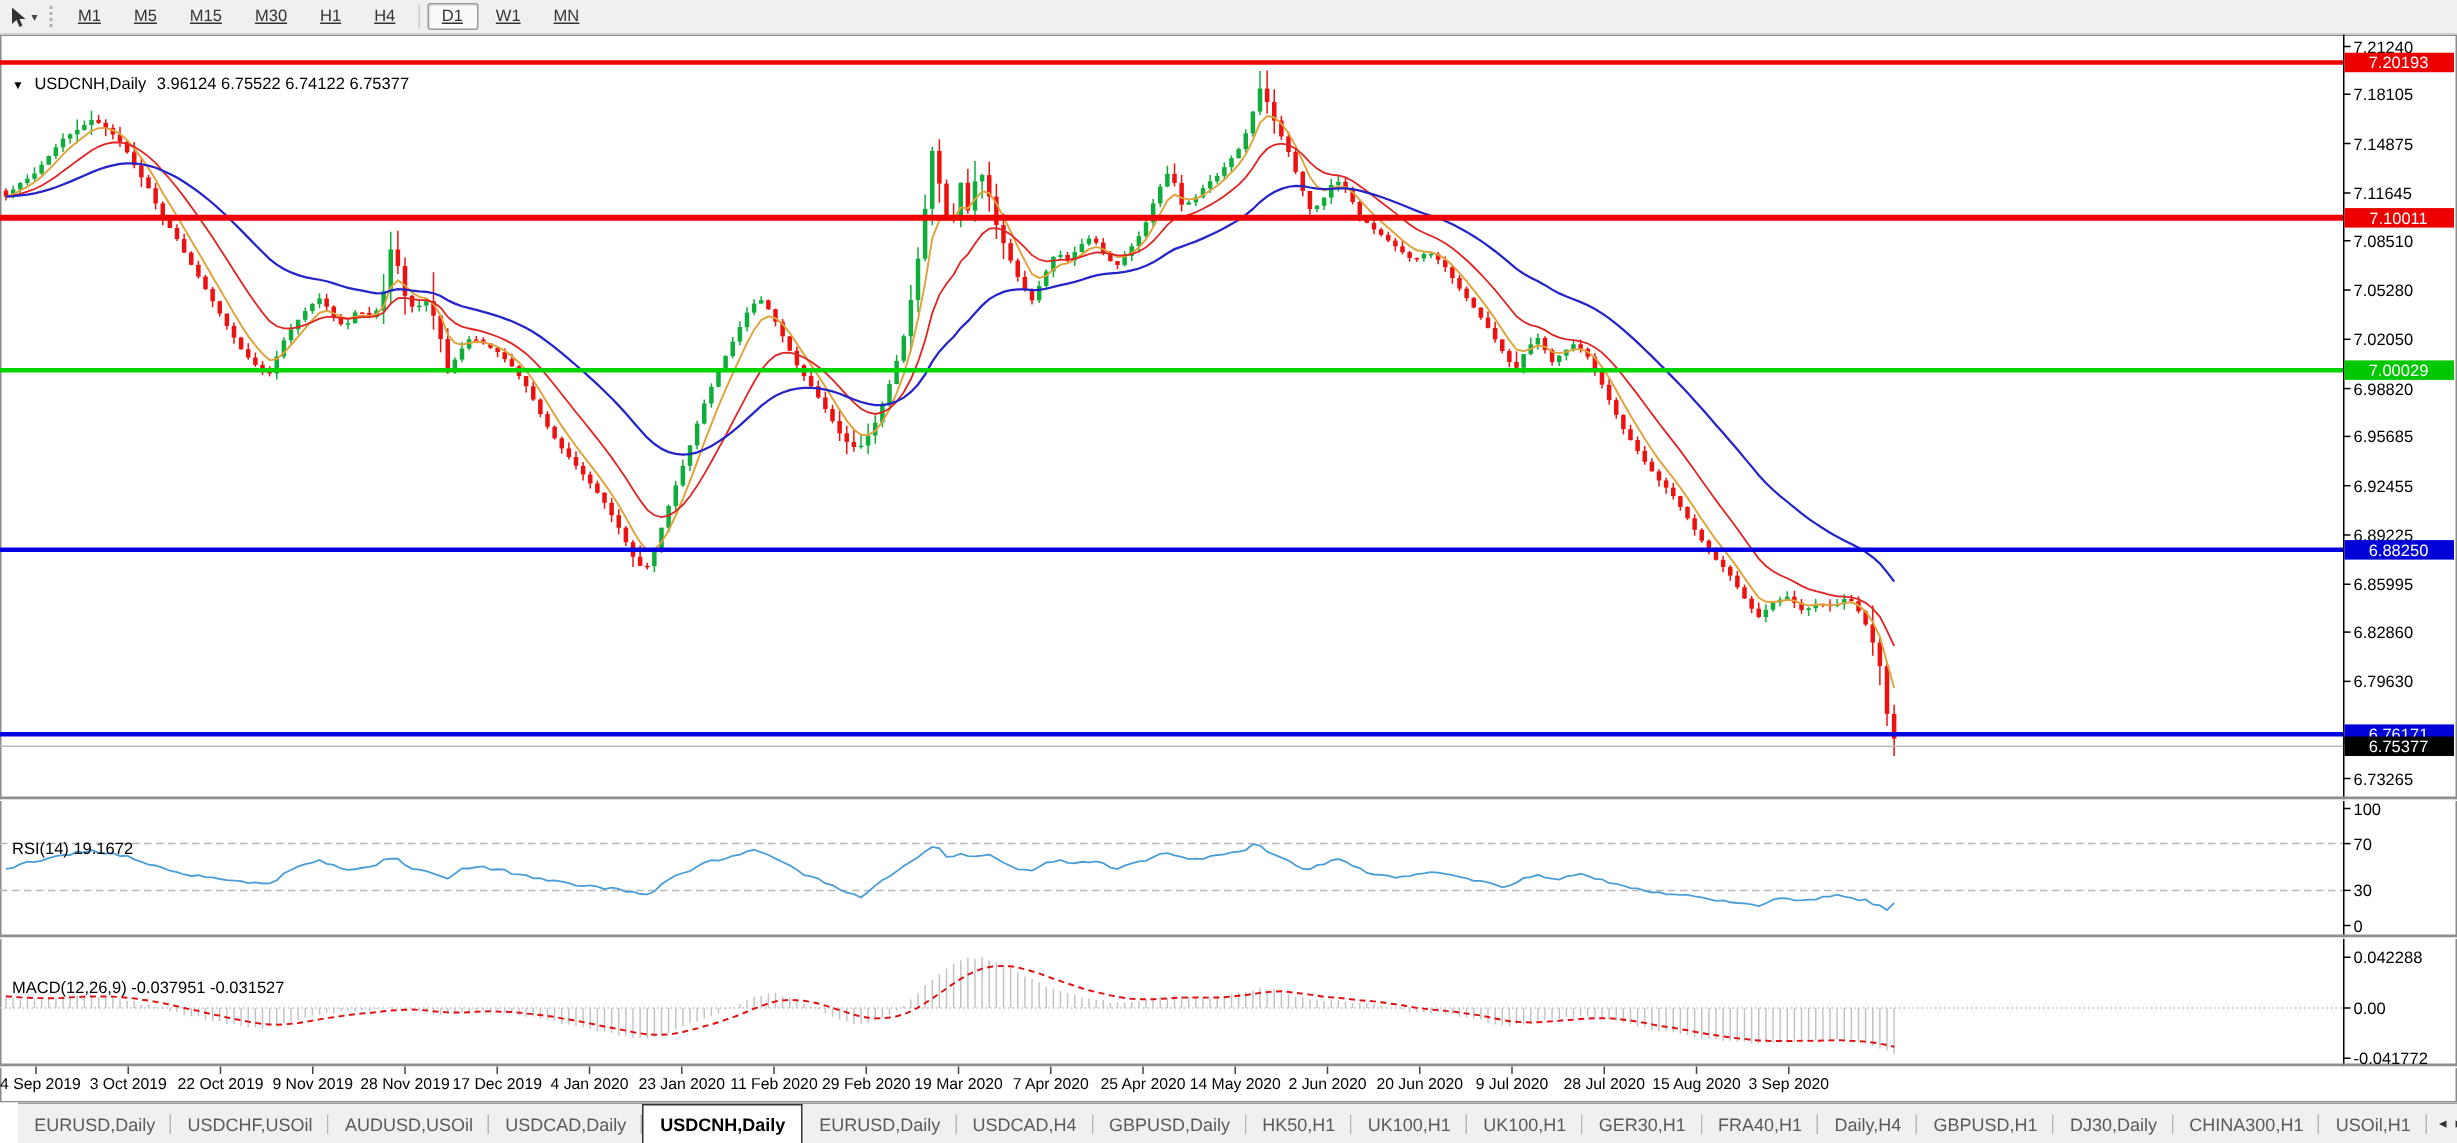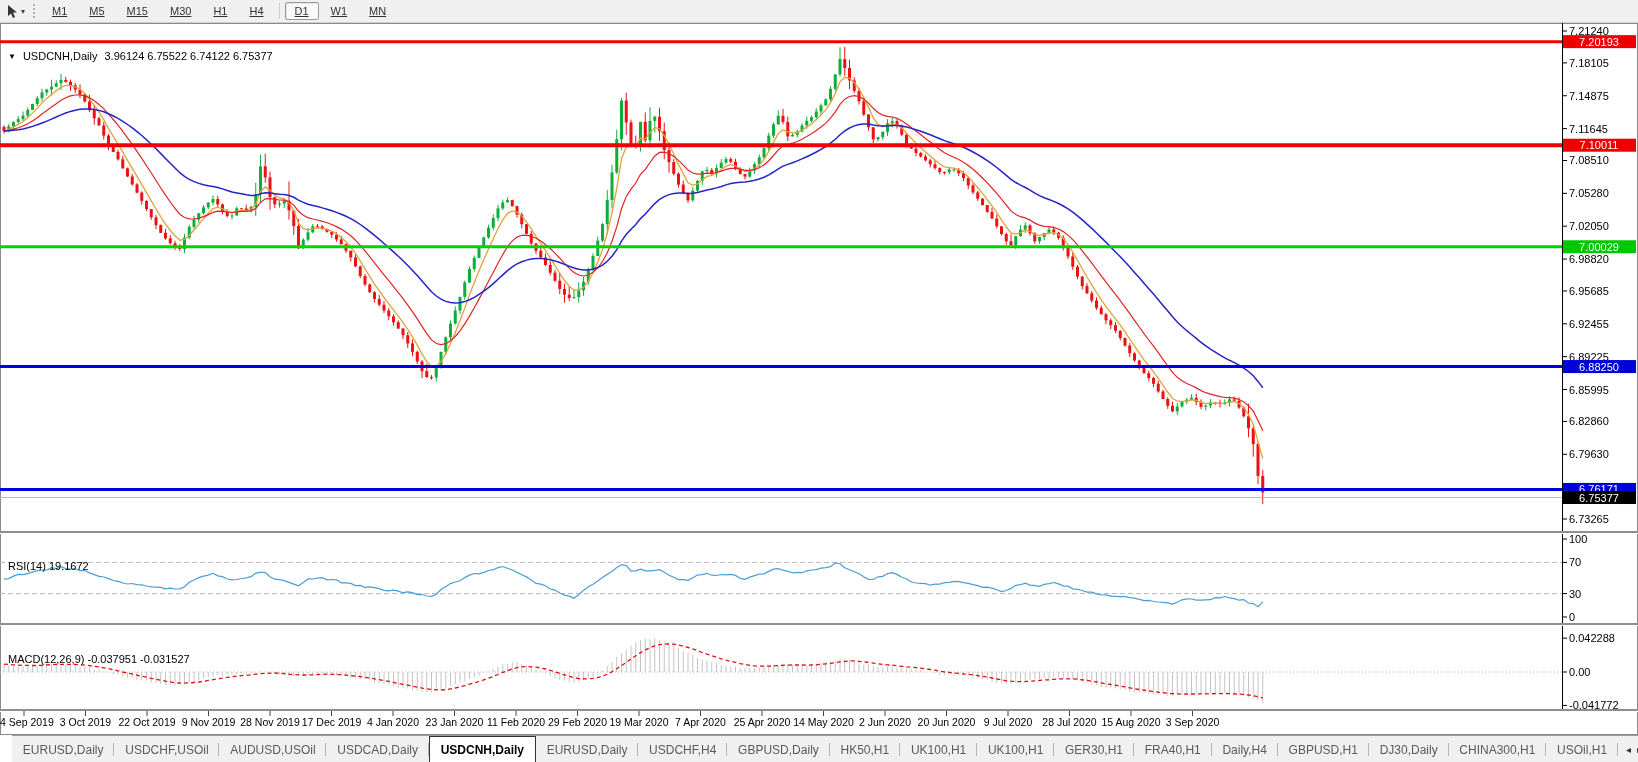--- a/index.html
+++ b/index.html
@@ -1021,21 +1021,21 @@
     </svg>
 </div>
 
 <div class="tabbar" id="tabbar">
     <div class="tab">EURUSD,Daily</div>
     <div class="tab">USDCHF,USOil</div>
     <div class="tab">AUDUSD,USOil</div>
     <div class="tab">USDCAD,Daily</div>
     <div class="tab active">USDCNH,Daily</div>
     <div class="tab">EURUSD,Daily</div>
-    <div class="tab">USDCHF,H4</div>
+    <div class="tab">USDCAD,H4</div>
     <div class="tab">GBPUSD,Daily</div>
     <div class="tab">HK50,H1</div>
     <div class="tab">UK100,H1</div>
     <div class="tab">UK100,H1</div>
     <div class="tab">GER30,H1</div>
     <div class="tab">FRA40,H1</div>
     <div class="tab">Daily,H4</div>
     <div class="tab">GBPUSD,H1</div>
     <div class="tab">DJ30,Daily</div>
     <div class="tab">CHINA300,H1</div>

